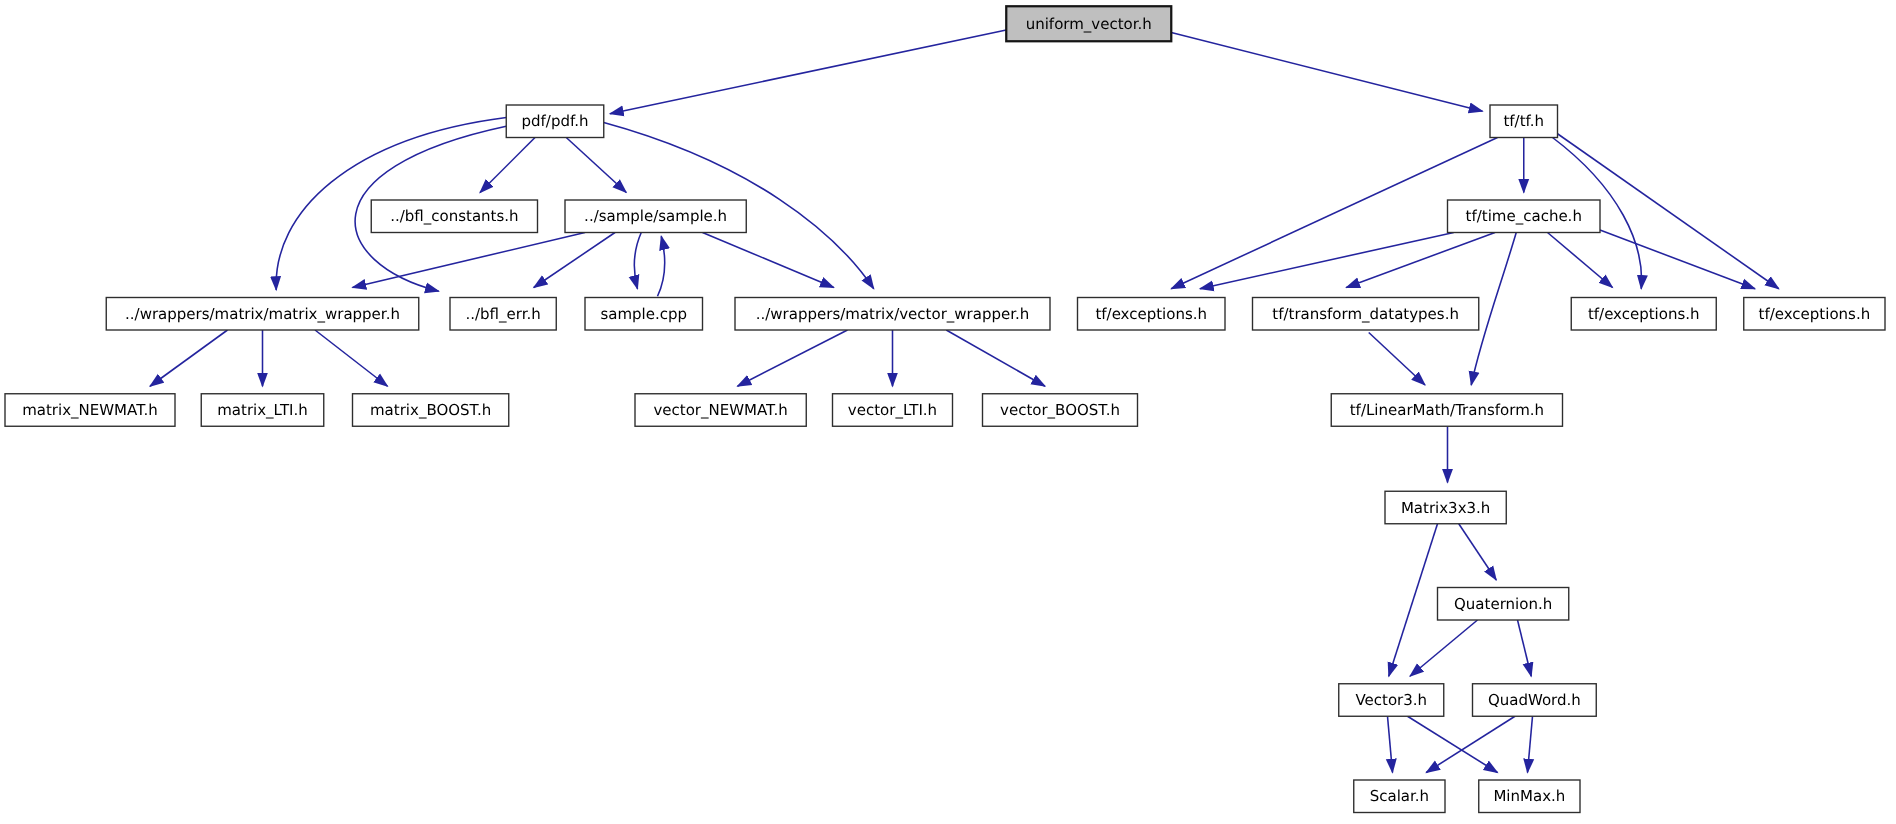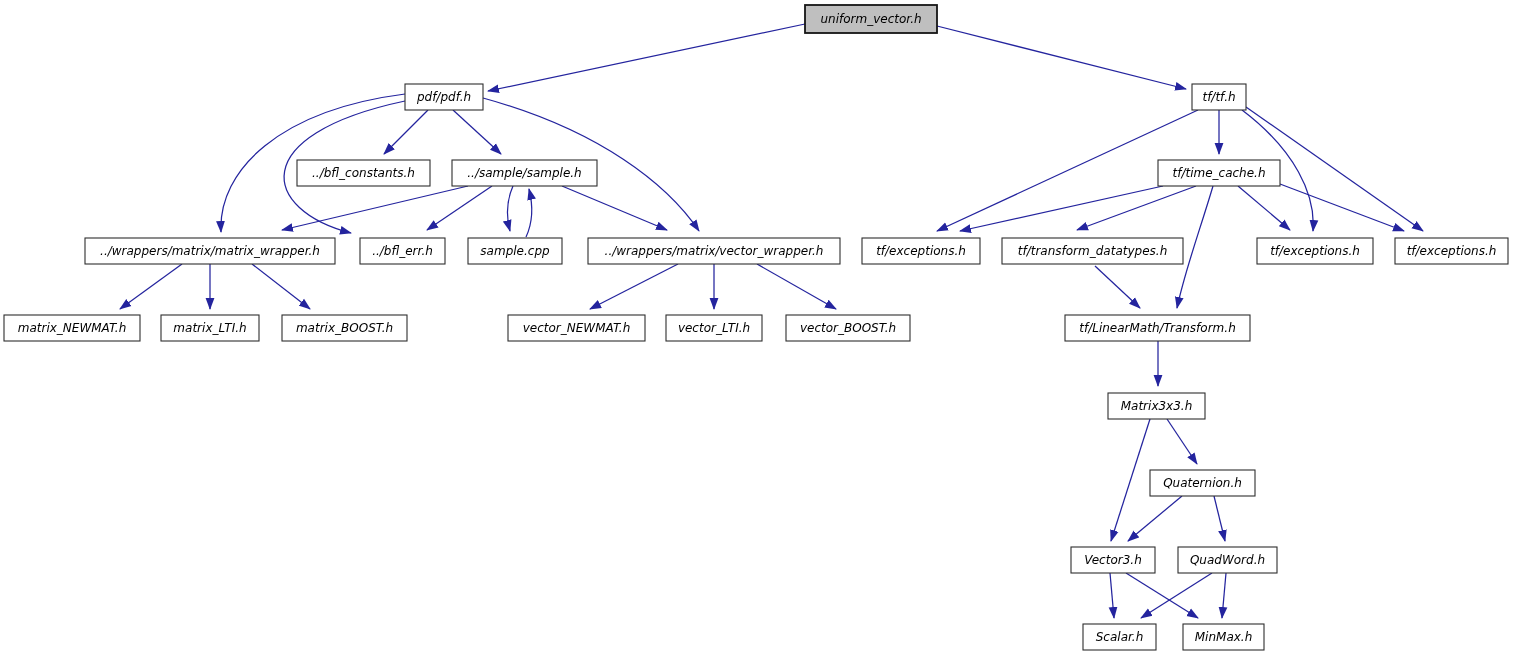--- a/index.html
+++ b/index.html
@@ -1,17 +1,17 @@
 <!DOCTYPE html>
 <html><head>
 <meta charset="utf-8">
 <style>
   html,body{margin:0;padding:0;background:#ffffff;}
   body{width:1517px;height:659px;position:relative;font-family:"DejaVu Sans", sans-serif;}
-  #graph-wrap{position:absolute;left:0;top:0;width:1517px;height:659px;font-style:italic;}
+  #graph-wrap{position:absolute;left:0;top:0;width:1517px;height:659px;}
   svg{display:block;}
   .edge{fill:none;stroke:var(--edge,#24249e);stroke-width:1.25px;}
   #arrowhead path{fill:var(--edge,#24249e);stroke:none;}
   .node-rect{fill:var(--nodefill,#ffffff);stroke:var(--nodeborder,#2e2e2e);stroke-width:1.1px;}
   .node-rect.root{fill:var(--rootfill,#bfbfbf);stroke:#151515;stroke-width:1.8px;}
   text.node-label{font-family:"DejaVu Sans", sans-serif;font-size:12px;fill:#000000;text-anchor:middle;}
 </style>
 </head>
 <body style="--edge: #24249e; --nodefill: #ffffff; --nodeborder: #2e2e2e; --rootfill: #bfbfbf; background: rgb(255, 255, 255);">
 

